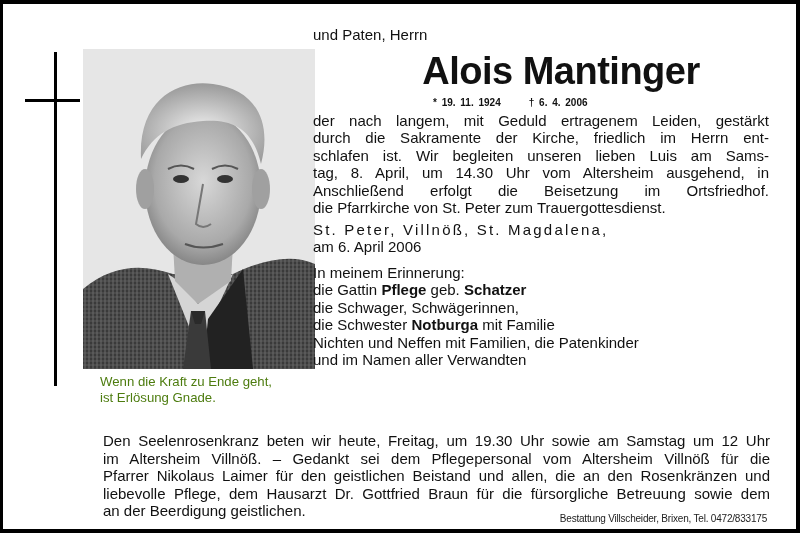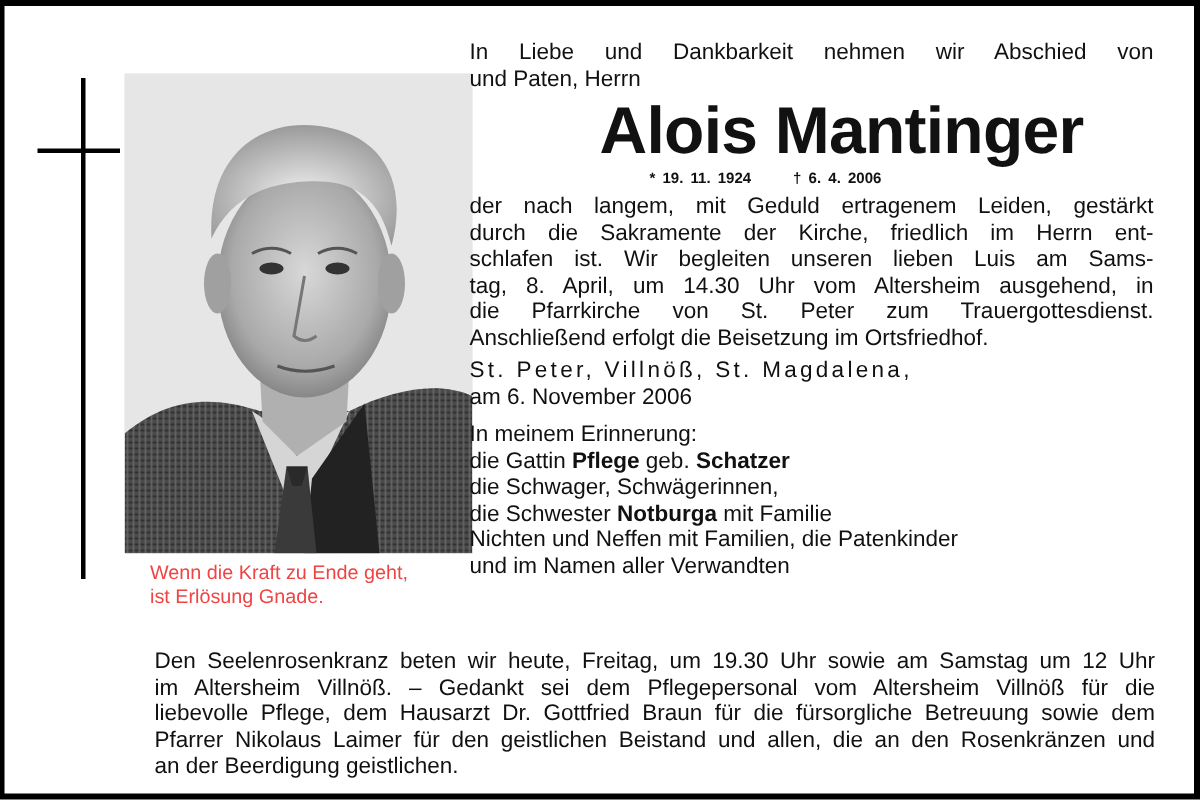--- a/index.html
+++ b/index.html
@@ -23,31 +23,31 @@
     width: 55px; height: 3px; background: #000;
   }
   .photo {
     position: absolute; left: 80px; top: 45px;
     width: 232px; height: 320px;
     background: #e6e6e6; overflow: hidden;
   }
   .photo svg { display: block; }
   .caption {
     position: absolute; left: 97px; top: 370px;
-    font-size: 13.2px; line-height: 16px; color: #ef4444;
+    font-size: 13.2px; line-height: 16px; color: #4d7c0f;
   }
   .right {
     position: absolute; left: 310px; top: 22px; width: 456px;
     font-size: 15px; line-height: 17.5px;
   }
   .right p { margin: 0; }
   .intro span { display: block; text-align: justify; text-align-last: justify; }
   .intro span:last-child { text-align-last: left; }
   .name {
-    text-align: center; font-weight: bold; font-size: 44px;
+    text-align: center; font-weight: bold; font-size: 38px;
     line-height: 46px; margin-top: 4px !important; letter-spacing: -0.5px;
     padding-left: 40px;
   }
   .dates {
     font-weight: bold; font-size: 10px; line-height: 18px;
     padding-left: 120px; word-spacing: 2px;
   }
   .dates .death { margin-left: 28px; }
   .body-text span { display: block; text-align: justify; text-align-last: justify; }
   .body-text span:last-child { text-align-last: left; }
@@ -119,50 +119,50 @@
     </svg>
   </div>
 
   <div class="caption">
     <div>Wenn die Kraft zu Ende geht,</div>
     <div>ist Erlösung Gnade.</div>
   </div>
 
   <div class="right">
     <p class="intro">
-      <span>In Liebe und Dankbarkeit nehmen wir Abschied von</span>
       <span>und Paten, Herrn</span>
     </p>
     <p class="name">Alois Mantinger</p>
     <p class="dates">
       <span>* 19. 11. 1924</span><span class="death">† 6. 4. 2006</span>
     </p>
     <p class="body-text">
       <span>der nach langem, mit Geduld ertragenem Leiden, gestärkt</span>
       <span>durch die Sakramente der Kirche, friedlich im Herrn ent-</span>
       <span>schlafen ist. Wir begleiten unseren lieben Luis am Sams-</span>
       <span>tag, 8. April, um 14.30 Uhr vom Altersheim ausgehend, in</span>
+      <span>Anschließend erfolgt die Beisetzung im Ortsfriedhof.</span>
       <span>die Pfarrkirche von St. Peter zum Trauergottesdienst.</span>
-      <span>Anschließend erfolgt die Beisetzung im Ortsfriedhof.</span>
     </p>
     <p class="place">St. Peter, Villnöß, St. Magdalena,</p>
-    <p>am 6. November 2006</p>
+    <p>am 6. April 2006</p>
     <p class="memory">In meinem Erinnerung:</p>
     <p>
       <span>die Gattin </span><b>Pflege</b><span> geb. </span><b>Schatzer</b>
     </p>
     <p>die Schwager, Schwägerinnen,</p>
     <p>
       <span>die Schwester </span><b>Notburga</b><span> mit Familie</span>
     </p>
     <p>Nichten und Neffen mit Familien, die Patenkinder</p>
     <p>und im Namen aller Verwandten</p>
   </div>
 
   <div class="bottom">
     <span>Den Seelenrosenkranz beten wir heute, Freitag, um 19.30 Uhr sowie am Samstag um 12 Uhr</span>
     <span>im Altersheim Villnöß. – Gedankt sei dem Pflegepersonal vom Altersheim Villnöß für die</span>
+    <span>Pfarrer Nikolaus Laimer für den geistlichen Beistand und allen, die an den Rosenkränzen und</span>
     <span>liebevolle Pflege, dem Hausarzt Dr. Gottfried Braun für die fürsorgliche Betreuung sowie dem</span>
-    <span>Pfarrer Nikolaus Laimer für den geistlichen Beistand und allen, die an den Rosenkränzen und</span>
     <span>an der Beerdigung geistlichen.</span>
   </div>
 
+  <div class="footer">Bestattung Villscheider, Brixen, Tel. 0472/833175</div>
 </div>
 
 </body></html>

